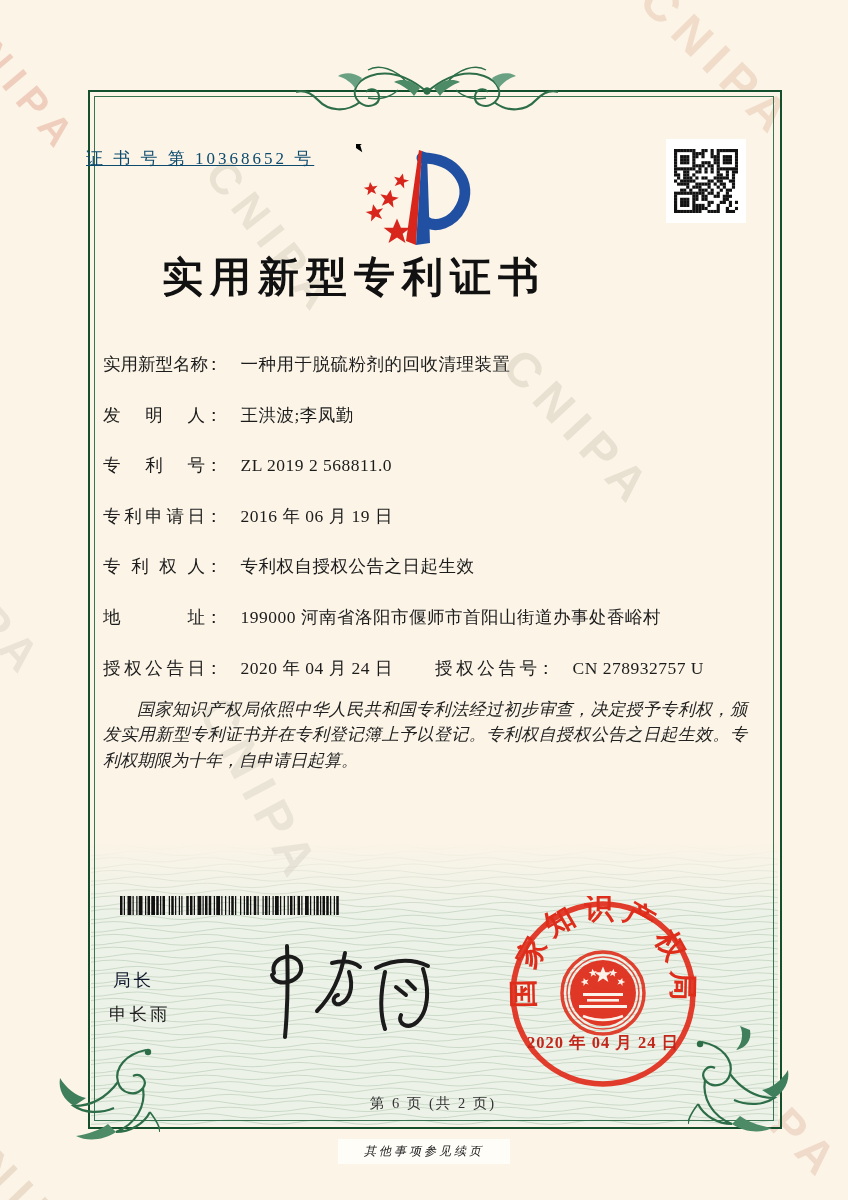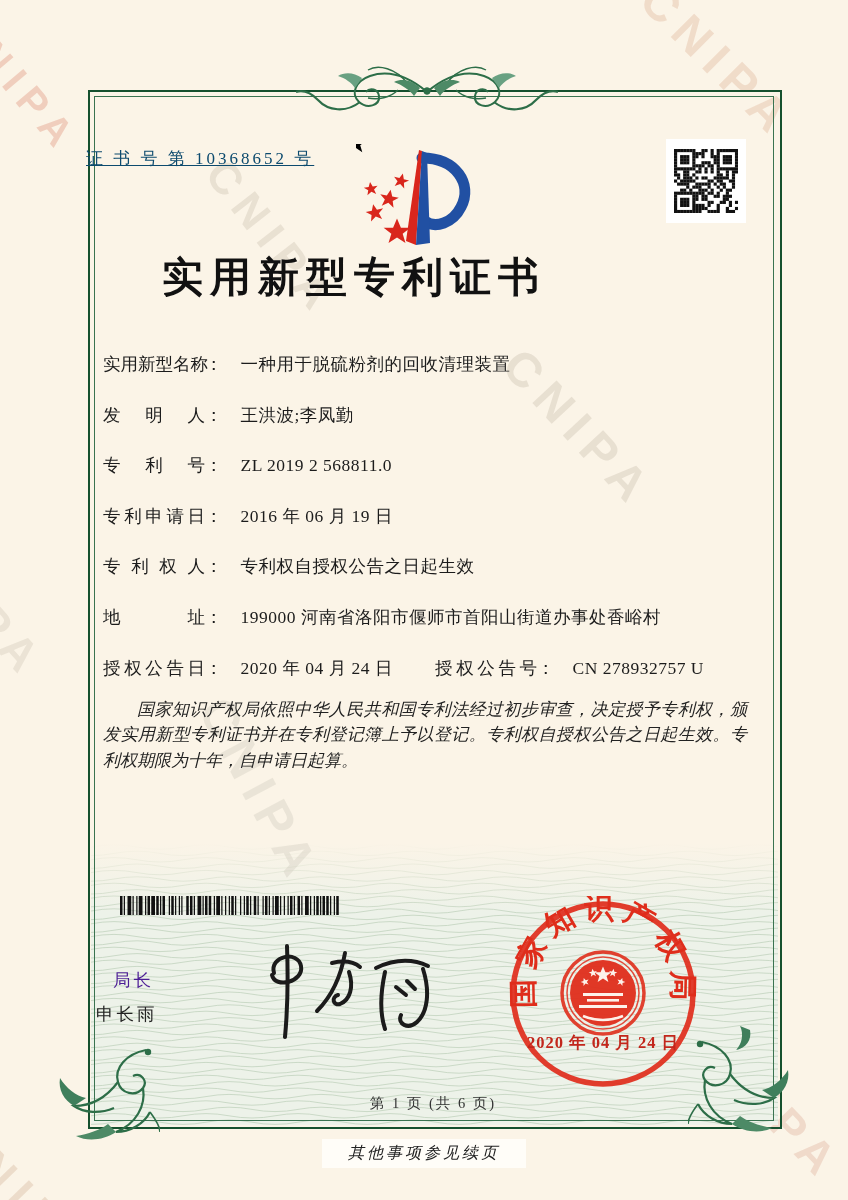--- a/index.html
+++ b/index.html
@@ -37,30 +37,30 @@
          text-align:justify;color:#222;}
   .paras p{margin:0;text-indent:2em;font-style:italic;}
 
   
   .waves-wrap{left:91px;top:843px;width:687px;height:282px;z-index:1;background:#edf2e9;}
   .wave-fade{left:91px;top:843px;width:687px;height:70px;z-index:2;
              background:linear-gradient(#fbf4e7,rgba(251,244,231,0));}
 
   .barcode{left:120px;top:896px;z-index:5;}
   .director-title{left:113px;top:968px;z-index:5;font-family:"Liberation Sans","DejaVu Sans",sans-serif;
-                  font-size:17.5px;letter-spacing:3px;color:#4c1d95;}
-  .director-name{left:96px;top:1002px;z-index:5;font-family:"Liberation Sans","DejaVu Sans",sans-serif;
+                  font-size:17.5px;letter-spacing:3px;color:#0f172a;}
+  .director-name{left:109px;top:1002px;z-index:5;font-family:"Liberation Sans","DejaVu Sans",sans-serif;
                  font-size:17.5px;letter-spacing:3px;color:#222;}
   .signature{left:248px;top:943px;z-index:6;}
   .seal{left:505px;top:896px;z-index:6;}
 
   .page-info{left:88px;top:1094px;width:690px;text-align:center;z-index:5;font-size:14.5px;
              letter-spacing:2px;color:#333;}
   .continuation{left:0;top:1139px;width:848px;text-align:center;z-index:5;}
-  .continuation span{display:inline-block;background:#fffdf8;padding:4px 26px;font-size:16px;
+  .continuation span{display:inline-block;background:#fffdf8;padding:4px 26px;font-size:12px;
                      letter-spacing:3px;font-style:italic;color:#222;}
 
   .ornament{z-index:4;}
 </style>
 </head>
 <body>
 
 <span class="wm" style="left:-22px;top:2px;font-size:40px;color:rgba(224,150,128,.40);transform:rotate(50deg);transform-origin:0 0;">CNIPA</span>
 <span class="wm" style="left:668px;top:-28px;font-size:48px;color:rgba(233,203,182,.60);transform:rotate(45deg);transform-origin:0 0;">CNIPA</span>
 <span class="wm" style="left:235px;top:150px;font-size:44px;color:rgba(216,206,190,.50);transform:rotate(52deg);transform-origin:0 0;">CNIPA</span>
@@ -596,16 +596,16 @@
       <use href="#star5" transform="translate(116,86) scale(0.42) rotate(18)"></use>
       <rect x="78" y="97" width="40" height="3"></rect>
       <rect x="82" y="103" width="32" height="2.6"></rect>
       <rect x="74" y="109" width="48" height="3"></rect>
       <path d="M78,120 Q98,128 118,120" fill="none" stroke="#fdf2ea" stroke-width="2.6"></path>
     </g>
   </g>
   <text x="98" y="152" text-anchor="middle" font-size="16.5" letter-spacing="1" fill="#c2271c" font-weight="bold">2020 年 04 月 24 日</text>
 </svg>
 
-<div class="abs page-info">第 1 页 (共 6 页)</div>
+<div class="abs page-info">第 6 页 (共 2 页)</div>
 <div class="abs continuation">
   <span>其他事项参见续页</span>
 </div>
 
 </body></html>

